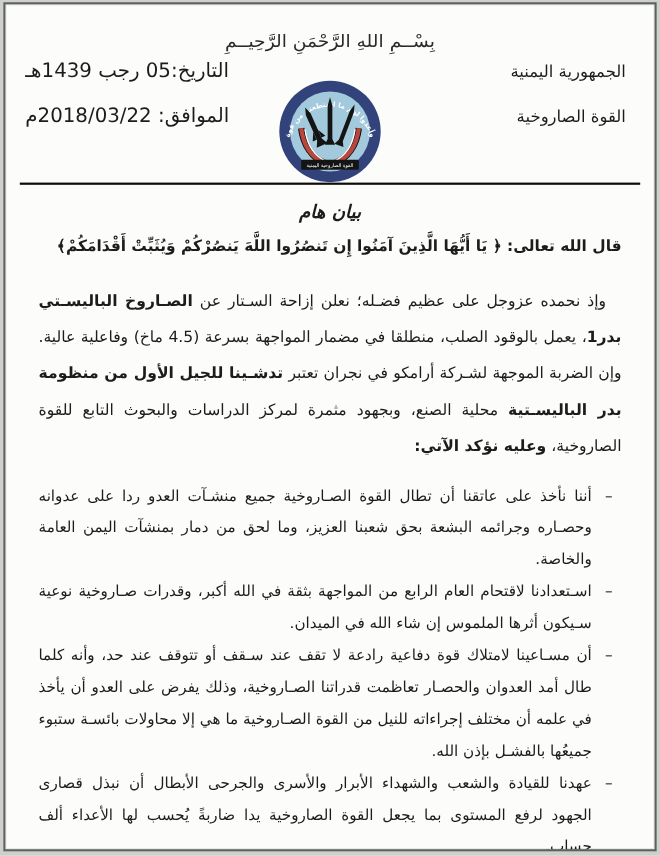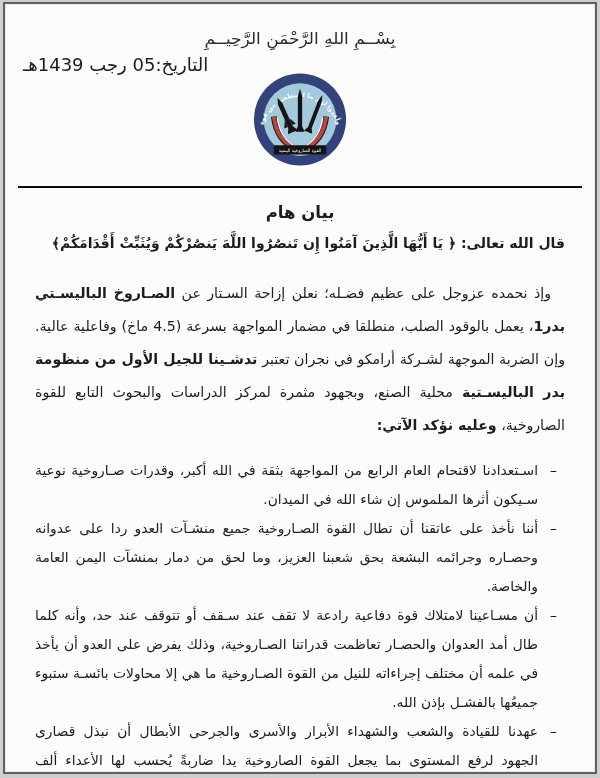--- a/index.html
+++ b/index.html
@@ -11,40 +11,40 @@
     overflow:hidden;
   }
   .page{
     position:absolute;top:2px;left:3px;right:3px;bottom:4px;
     background:#fcfcfa;
     border:2px solid #5c625c;
     box-shadow:inset 0 0 0 1px #e8e8e4;
     overflow:hidden;
   }
   
-  .header{position:relative;height:182px;}
+  .header{position:relative;height:162px;}
   .basmala{
     position:absolute;top:24px;left:50%;transform:translateX(-50%);
     font-size:17px;color:#2a2a2a;white-space:nowrap;
     transform:translateX(-50%) scaleY(0.92);
     letter-spacing:-1px;
   }
   .org-block{position:absolute;top:52px;right:26px;text-align:right;font-size:15px;}
   .org-block .line{margin-bottom:23px;white-space:nowrap;}
   .date-block{position:absolute;top:50px;left:18px;text-align:left;font-size:18px;}
   .date-block .line{margin-bottom:20px;white-space:nowrap;}
   .emblem{
     position:absolute;top:67px;left:50%;transform:translateX(-50%);
     width:97px;height:97px;
   }
   .rule{border-top:2.5px solid #0c0c0c;margin:0 13px;}
   
   .content{padding:0 30px;}
   .statement-title{
-    margin-top:15px;text-align:center;font-weight:bold;font-size:16.5px;
+    margin-top:15px;text-align:center;font-weight:bold;font-size:16.5px;font-style:italic;
   }
   .verse{
     margin-top:13px;text-align:right;font-weight:bold;font-size:14px;
   }
   .intro{
     margin-top:26px;font-size:14.2px;line-height:33px;
     text-align:justify;text-indent:14px;
   }
   .b{font-weight:bold;}
   ul.points{
@@ -60,23 +60,28 @@
 </style>
 </head>
 <body>
 
 <div class="page">
 
   <div class="header">
 
     <div class="basmala">بِسْــمِ اللهِ الرَّحْمَنِ الرَّحِيــمِ</div>
 
+    <div class="org-block">
+      <div class="line">الجمهورية اليمنية</div>
+      <div class="line">القوة الصاروخية</div>
+    </div>
 
     <div class="date-block">
       <div class="line">التاريخ:05 رجب 1439هـ</div>
+      <div class="line">الموافق: 2018/03/22م</div>
     </div>
 
     <div class="emblem">
       <svg viewBox="0 0 100 100" width="97" height="97">
         <circle cx="50" cy="50" r="47.5" fill="#31437a"></circle>
         <circle cx="50" cy="50" r="37.5" fill="#a2c9dc"></circle>
         <defs>
           <path id="arcTop" d="M 11,60 A 39.5,39.5 0 0 1 89,60"></path>
         </defs>
         <text font-size="6.6" fill="#ffffff" font-weight="bold">
@@ -116,20 +121,20 @@
 
   <div class="content">
 
     <div class="statement-title">بيان هام</div>
 
     <div class="verse">قال الله تعالى: ﴿ يَا أَيُّهَا الَّذِينَ آمَنُوا إِن تَنصُرُوا اللَّهَ يَنصُرْكُمْ وَيُثَبِّتْ أَقْدَامَكُمْ﴾</div>
 
     <p class="intro"><span>وإذ نحمده عزوجل على عظيم فضـله؛ نعلن إزاحة السـتار عن </span><span class="b">الصـاروخ الباليسـتي بدر1</span><span>، يعمل بالوقود الصلب، منطلقا في مضمار المواجهة بسرعة (4.5 ماخ) وفاعلية عالية. وإن الضربة الموجهة لشـركة أرامكو في نجران تعتبر </span><span class="b">تدشـينا للجيل الأول من منظومة بدر الباليسـتية</span><span> محلية الصنع، وبجهود مثمرة لمركز الدراسات والبحوث التابع للقوة الصاروخية، </span><span class="b">وعليه نؤكد الآتي:</span></p>
 
     <ul class="points">
+        <li>أننا نأخذ على عاتقنا أن تطال القوة الصـاروخية جميع منشـآت العدو ردا على عدوانه وحصـاره وجرائمه البشعة بحق شعبنا العزيز، وما لحق من دمار بمنشآت اليمن العامة والخاصة.</li>
         <li>اسـتعدادنا لاقتحام العام الرابع من المواجهة بثقة في الله أكبر، وقدرات صـاروخية نوعية سـيكون أثرها الملموس إن شاء الله في الميدان.</li>
-        <li>أننا نأخذ على عاتقنا أن تطال القوة الصـاروخية جميع منشـآت العدو ردا على عدوانه وحصـاره وجرائمه البشعة بحق شعبنا العزيز، وما لحق من دمار بمنشآت اليمن العامة والخاصة.</li>
         <li>أن مسـاعينا لامتلاك قوة دفاعية رادعة لا تقف عند سـقف أو تتوقف عند حد، وأنه كلما طال أمد العدوان والحصـار تعاظمت قدراتنا الصـاروخية، وذلك يفرض على العدو أن يأخذ في علمه أن مختلف إجراءاته للنيل من القوة الصـاروخية ما هي إلا محاولات بائسـة ستبوء جميعُها بالفشـل بإذن الله.</li>
         <li>عهدنا للقيادة والشعب والشهداء الأبرار والأسرى والجرحى الأبطال أن نبذل قصارى الجهود لرفع المستوى بما يجعل القوة الصاروخية يدا ضاربةً يُحسب لها الأعداء ألف حساب.</li>
       </ul>
 
   </div>
 </div>
 
 </body></html>

